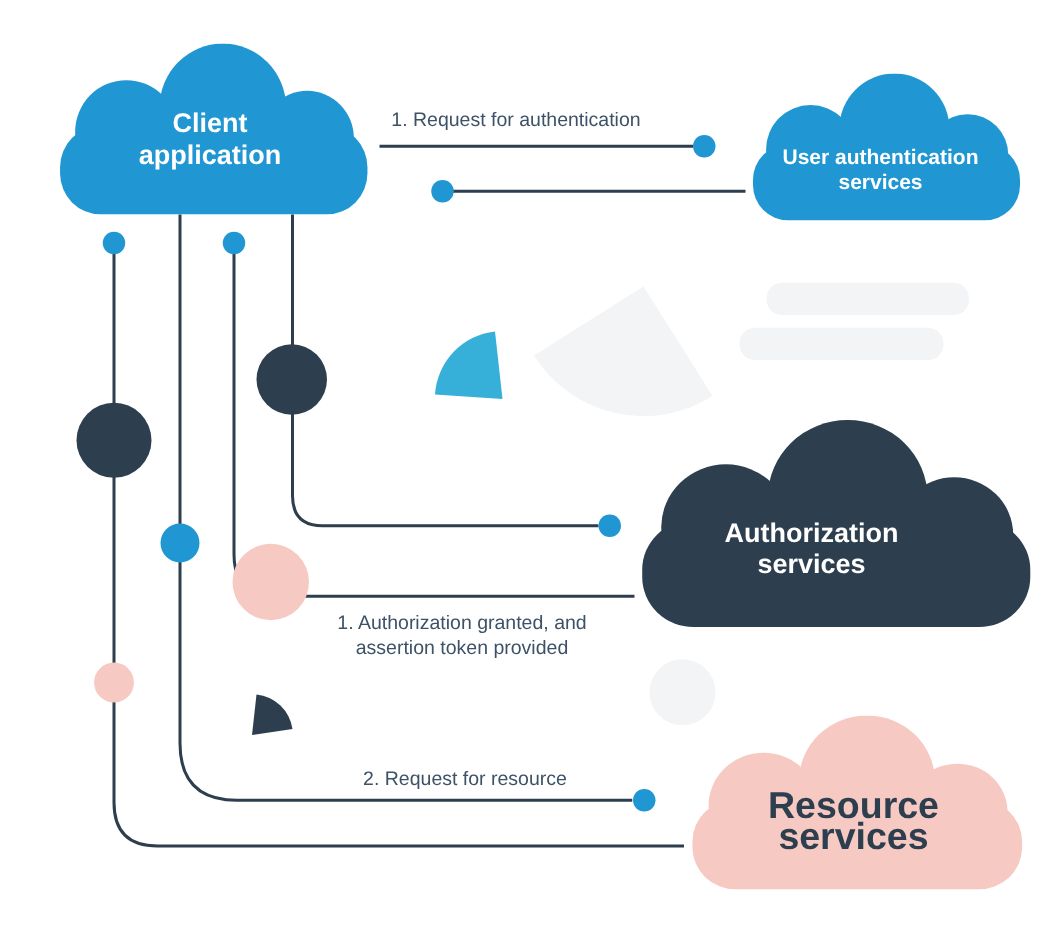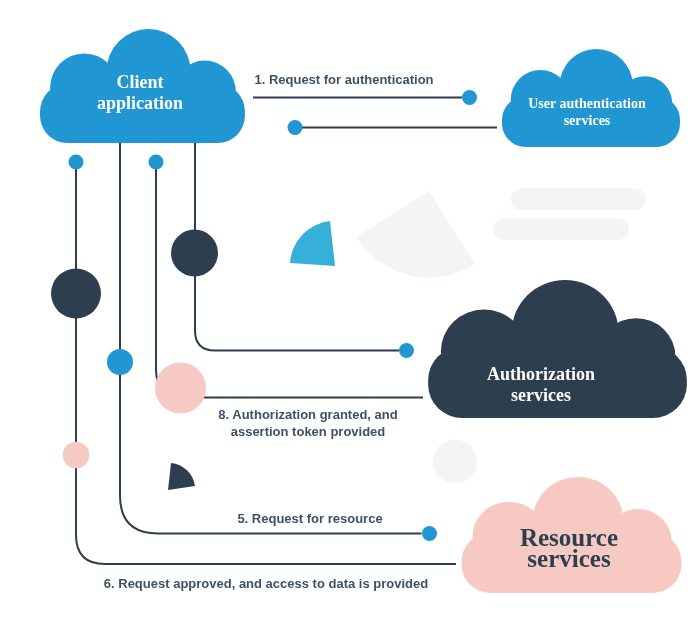--- a/index.html
+++ b/index.html
@@ -9,28 +9,28 @@
   }
   .canvas svg{position:absolute;left:0;top:0;z-index:1;}
   .f-blue{fill:var(--blue,#2097d3);}
   .f-navy{fill:var(--navy,#2d3e4e);}
   .f-pink{fill:var(--pink,#f6c9c2);}
   .f-teal{fill:var(--teal,#36b0d8);}
   .f-offwhite{fill:var(--offwhite,#f2f4f5);}
   .line{stroke:var(--navy,#2d3e4e);stroke-width:2;fill:none;}
   .lbl{
     position:absolute;z-index:2;white-space:pre-line;text-align:center;
-    color:#fff;font-weight:700;pointer-events:none;font-family:Liberation Serif, serif;
+    color:#fff;font-weight:700;pointer-events:none;
   }
   .cloud-lbl-lg{font-size:18px;line-height:21px;}
   .cloud-lbl-sm{font-size:14px;line-height:16.5px;}
   .cloud-lbl-dark{color:var(--navy,#2d3e4e);font-size:25px;line-height:21px;}
   .step-lbl{
     position:absolute;z-index:2;white-space:pre-line;text-align:center;
-    color:var(--step-text,#3d5266);font-size:13px;line-height:16.5px;font-weight:700;
+    color:var(--step-text,#3d5266);font-size:13px;line-height:16.5px;font-weight:400;
   }
 </style>
 </head>
 <body>
 
 <div class="canvas">
 
   <svg width="700" height="624" viewBox="0 0 700 624">
     <defs>
       <symbol id="cloud" viewBox="0 0 220 112" preserveAspectRatio="none">
@@ -72,24 +72,23 @@
     <use href="#cloud" x="32" y="29" width="221" height="114" class="f-blue"></use>
     <use href="#cloud" x="495" y="49" width="192" height="98" class="f-blue"></use>
     <use href="#cloud" x="418" y="280" width="279" height="138" class="f-navy"></use>
     <use href="#cloud" x="453" y="477" width="237" height="116" class="f-pink"></use>
   </svg>
 
   <div class="lbl cloud-lbl-lg" style="left:40px;top:72px;width:200px;">Client
 application</div>
   <div class="lbl cloud-lbl-sm" style="left:487px;top:96px;width:200px;">User authentication
 services</div>
-  <div class="lbl cloud-lbl-lg" style="left:441px;top:345px;width:200px;margin-top:19px;">Authorization
+  <div class="lbl cloud-lbl-lg" style="left:441px;top:345px;width:200px;">Authorization
 services</div>
   <div class="lbl cloud-lbl-dark" style="left:469px;top:527px;width:200px;">Resource
 services</div>
 
   <div class="step-lbl" style="left:244px;top:72px;width:200px;">1. Request for authentication</div>
-  <div class="step-lbl" style="left:208px;top:407px;width:200px;">8. Authorization granted, and
+  <div class="step-lbl" style="left:208px;top:407px;width:200px;">1. Authorization granted, and
 assertion token provided</div>
-  <div class="step-lbl" style="left:210px;top:511px;width:200px;">5. Request for resource</div>
-  <div class="step-lbl" style="left:86px;top:576px;width:360px;">6. Request approved, and access to data is provided</div>
+  <div class="step-lbl" style="left:210px;top:511px;width:200px;">2. Request for resource</div>
 
 </div>
 
 </body></html>

